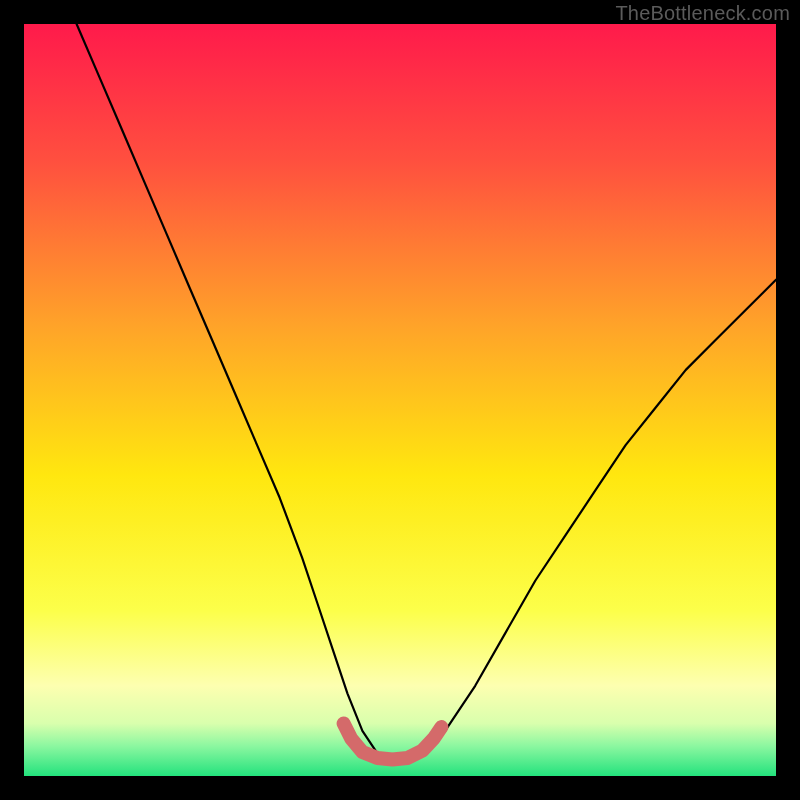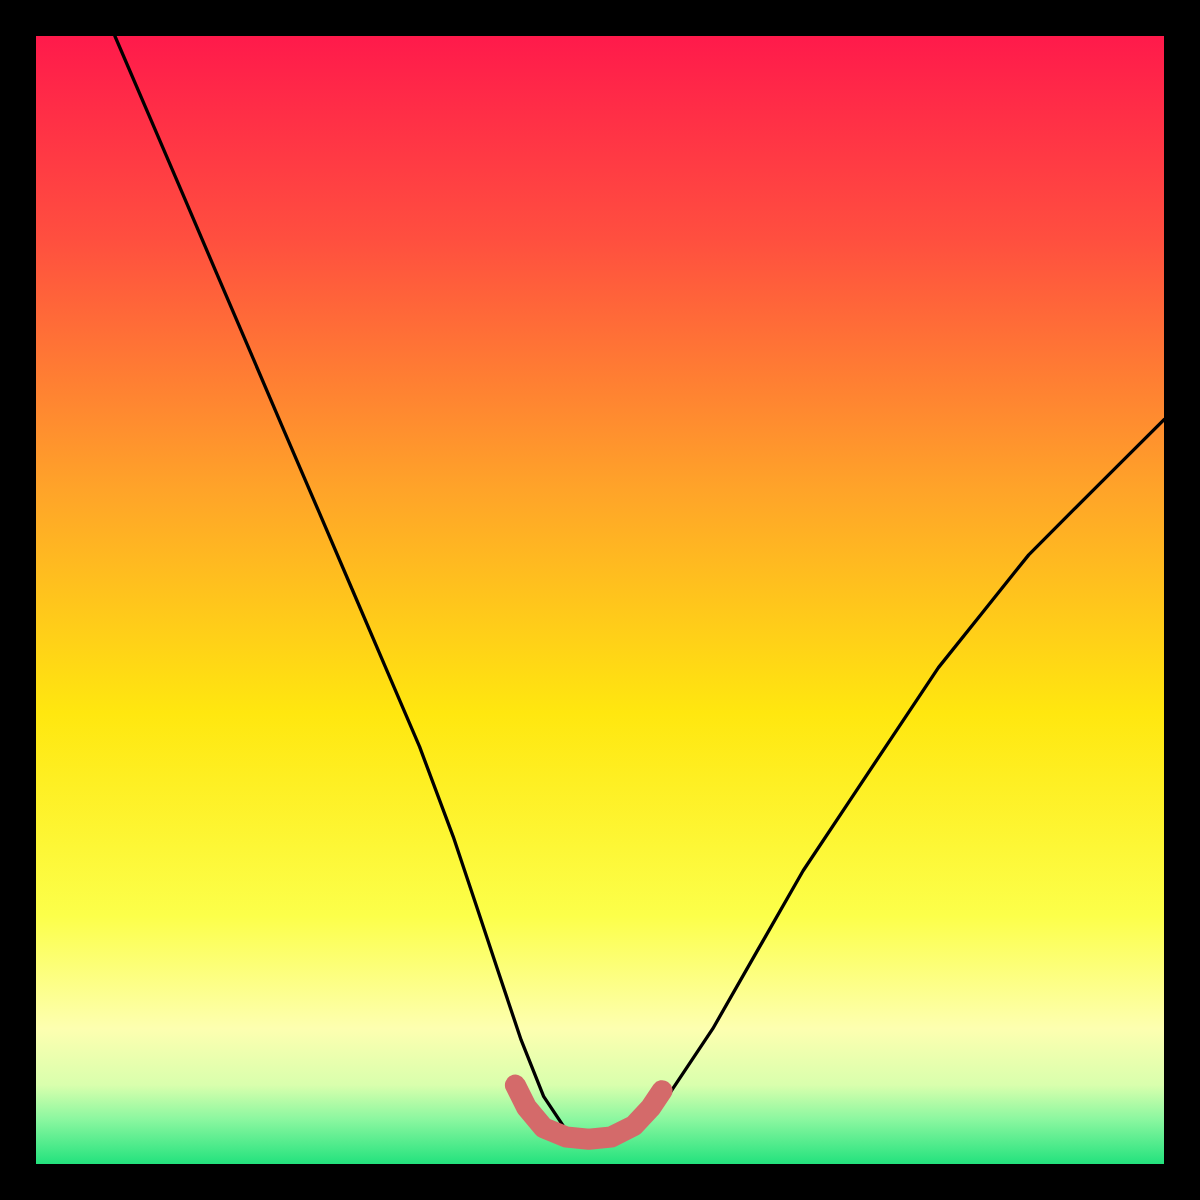--- a/index.html
+++ b/index.html
@@ -69,13 +69,14 @@
             <stop offset="100%" stop-color="#23e27d"></stop>
           </linearGradient>
       </defs>
       <rect x="0" y="0" width="752" height="752" fill="url(#bg-grad)"></rect>
     </svg>
     <svg class="curve-svg" viewBox="0 0 752 752" preserveAspectRatio="none">
       <path id="curve-path" fill="none" stroke="#000" stroke-width="2.2" stroke-linejoin="round" stroke-linecap="round" d="M52.6 0.0 L75.2 52.6 L97.8 105.3 L120.3 157.9 L142.9 210.6 L165.4 263.2 L188.0 315.8 L210.6 368.5 L233.1 421.1 L255.7 473.8 L278.2 533.9 L293.3 579.0 L308.3 624.2 L323.4 669.3 L338.4 706.9 L353.4 729.4 L368.5 737.0 L383.5 737.0 L398.6 729.4 L421.1 706.9 L451.2 661.8 L481.3 609.1 L511.4 556.5 L541.4 511.4 L571.5 466.2 L601.6 421.1 L631.7 383.5 L661.8 345.9 L691.8 315.8 L721.9 285.8 L752.0 255.7"></path>
       <path id="marker-path" fill="none" stroke-width="14" stroke-linecap="round" stroke-linejoin="round" d="M319.6 699.4 L327.1 714.4 L338.4 727.9 L353.4 734.0 L368.5 735.5 L383.5 734.0 L398.6 726.4 L409.8 714.4 L417.4 703.1" stroke="#d46a6a"></path>
     </svg>
   </div>
+  <div class="watermark">TheBottleneck.com</div>
 </div>
 
 </body></html>

